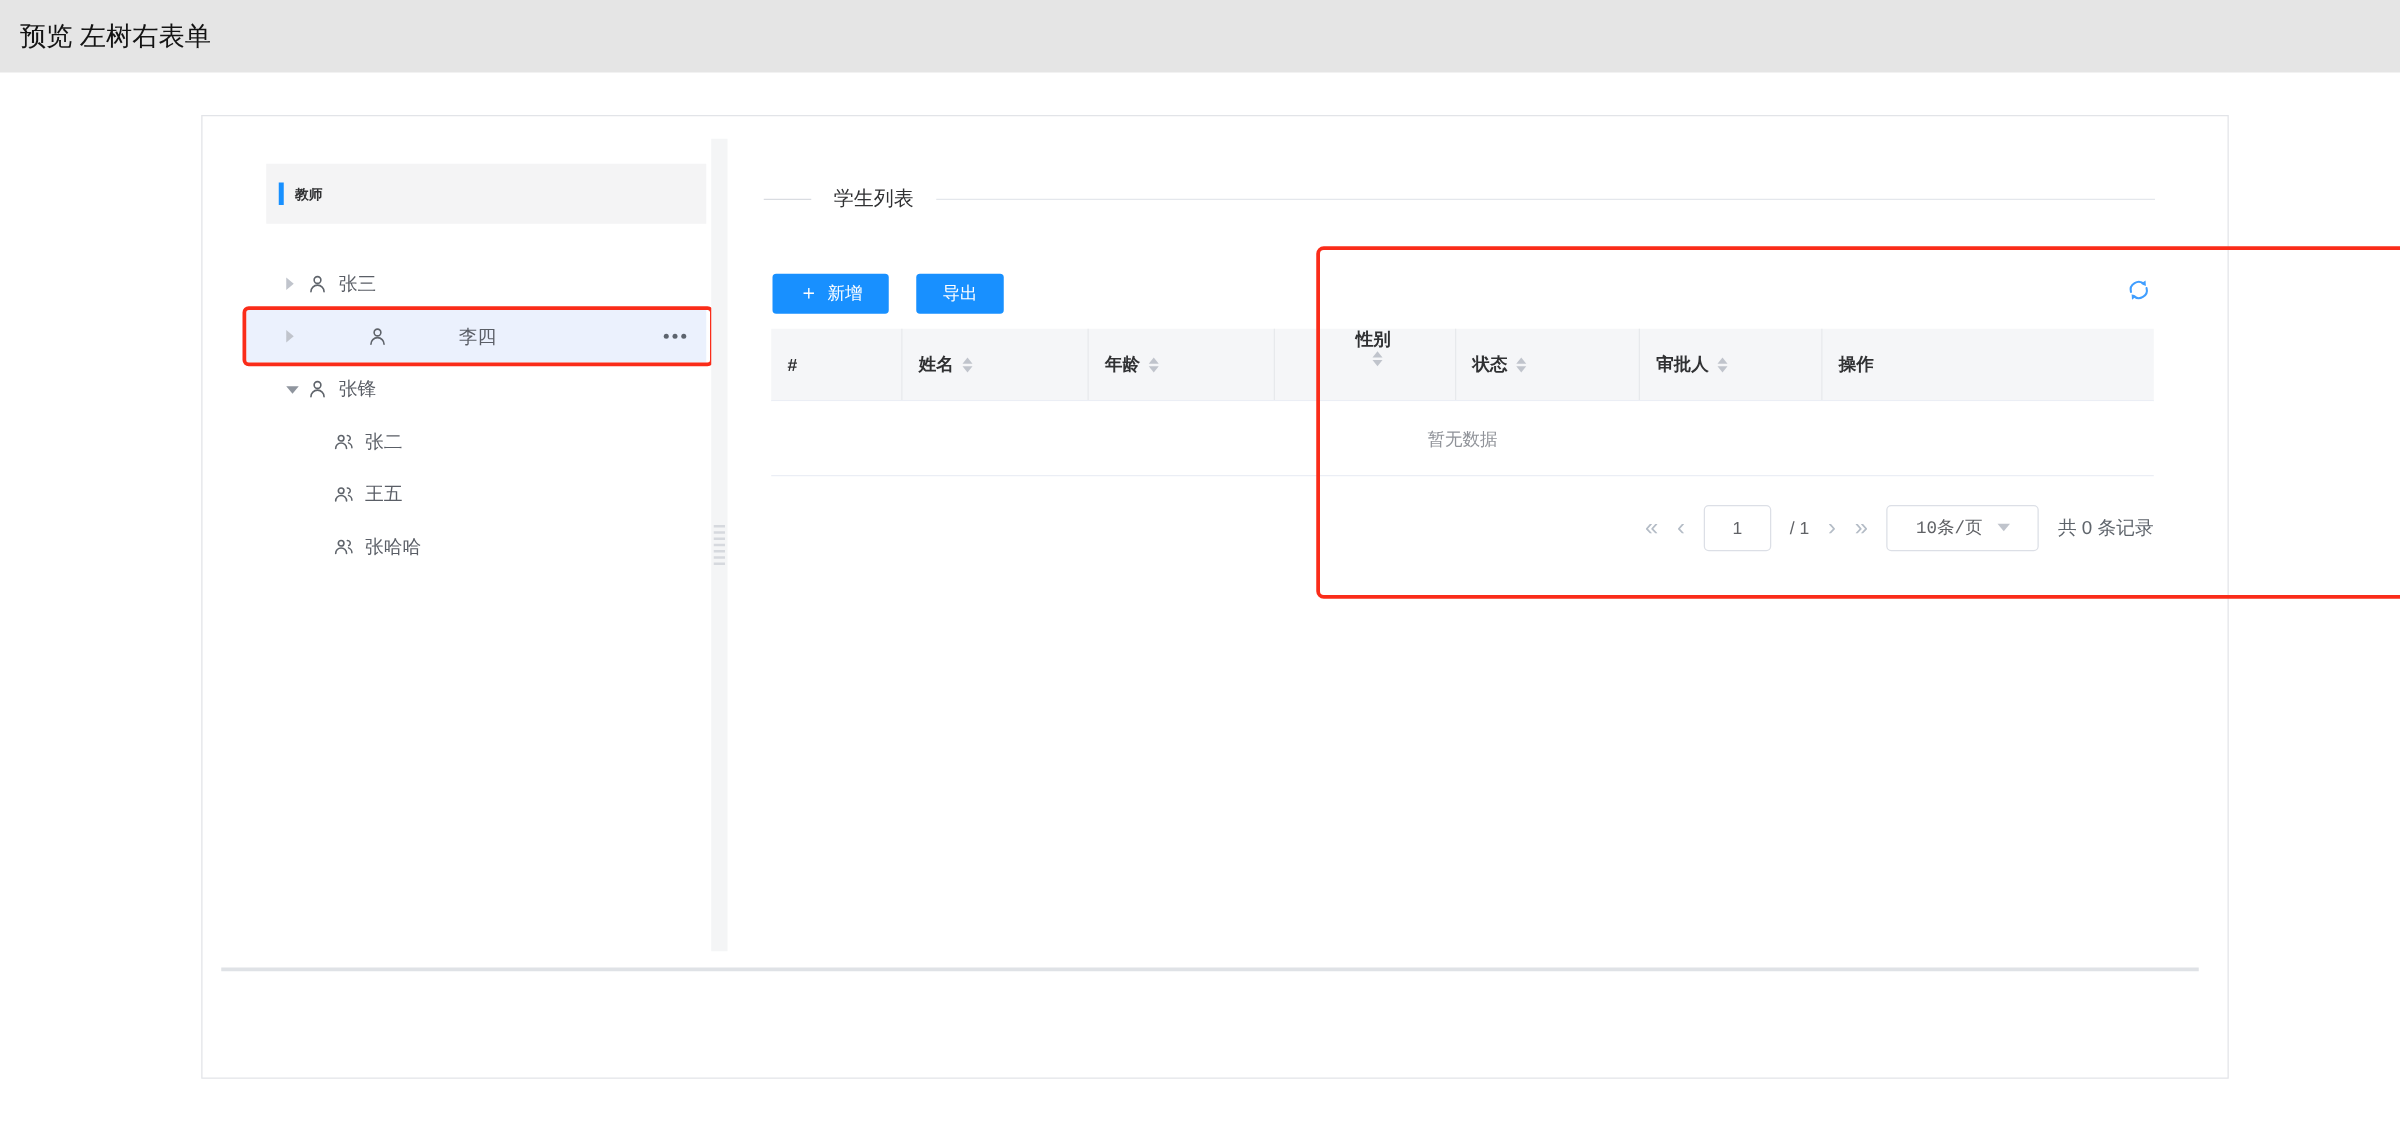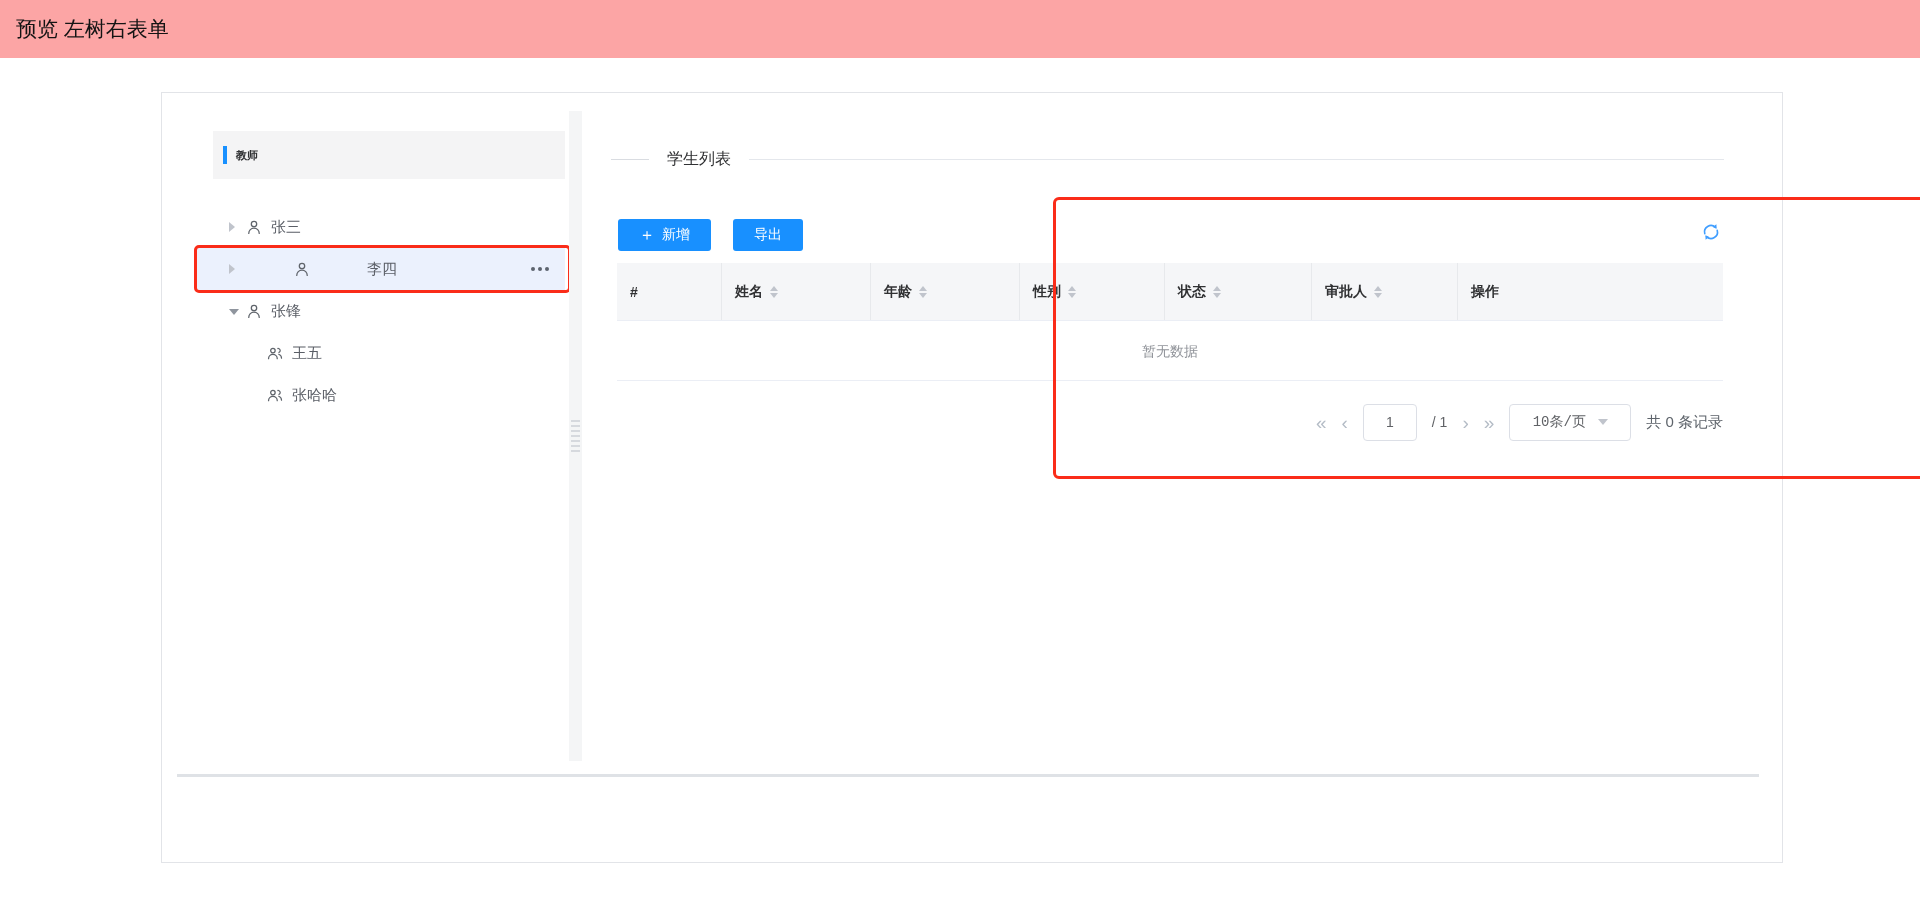--- a/index.html
+++ b/index.html
@@ -1,21 +1,21 @@
 <!DOCTYPE html>
 <html style="--accent: #1890ff; --red: #fa2c19;"><head>
 <meta charset="utf-8">
 <style>
   * { box-sizing: border-box; margin: 0; padding: 0; }
   html,body { width:1920px; height:902px; background:#fff; overflow:hidden;
     font-family:"Liberation Sans","DejaVu Sans",sans-serif; }
 
   
   .topbar { position:absolute; left:0; top:0; width:1920px; height:58px;
-    background:#fca5a5; display:flex; align-items:center; padding-left:16px; }
+    background:#e5e5e5; display:flex; align-items:center; padding-left:16px; }
   .topbar .title { font-size:21px; color:#141414; }
 
   
   .card { position:absolute; left:161px; top:92px; width:1622px; height:771px;
     background:#fff; border:1px solid #e2e4e8; }
 
   
   .tree-panel { position:absolute; left:35px; top:38px; width:368px; }
   .tree-header { margin-left:16px; width:352px; height:48px; background:#f4f4f5;
     display:flex; align-items:center; padding-left:10px; }
@@ -63,21 +63,21 @@
   .refresh { position:absolute; right:2px; top:128px; width:22px; height:22px;
     color:#409eff; cursor:pointer; }
   .refresh svg { width:22px; height:22px; display:block; }
 
   
   .table { position:absolute; left:6px; top:170px; width:1106px; }
   .thead { display:flex; height:58px; background:#f5f6f8; border-bottom:1px solid #ebeef5; }
   .th { display:flex; align-items:center; padding-left:13px; font-size:14px;
     font-weight:700; color:#303133; cursor:pointer; }
   .th:nth-child(1){ width:104px; } .th:nth-child(2){ width:149px; }
-  .th:nth-child(3){ width:149px; } .th:nth-child(4){ width:145px; }
+  .th:nth-child(3){ width:149px; } .th:nth-child(4){ width:145px;flex-direction:column; }
   .th:nth-child(5){ width:147px; } .th:nth-child(6){ width:146px; }
   .th:nth-child(7){ flex:1; }
   .th + .th { border-left:1px solid #e7e9ec; }
   .sorter { display:inline-flex; flex-direction:column; margin-left:7px; gap:2px; }
   .sorter i { display:block; width:0; height:0; }
   .tri-up { border-left:4px solid transparent; border-right:4px solid transparent;
     border-bottom:5px solid #c0c4cc; }
   .tri-down { border-left:4px solid transparent; border-right:4px solid transparent;
     border-top:5px solid #c0c4cc; }
   .tbody-empty { height:60px; line-height:60px; text-align:center; font-size:14px;
@@ -165,20 +165,31 @@
         </div>
         <div class="tree-row child">
           <span class="node-icon">
             <svg viewBox="0 0 24 24" fill="none">
               <circle cx="9.2" cy="8.8" r="3" stroke="currentColor" stroke-width="1.7"></circle>
               <path d="M3.4 19.6c0-3.2 2.6-5.8 5.8-5.8s5.8 2.6 5.8 5.8" stroke="currentColor" stroke-width="1.7" stroke-linecap="round"></path>
               <path d="M15.2 6.1a2.8 2.8 0 1 1 1.4 5.4" stroke="currentColor" stroke-width="1.6"></path>
               <path d="M17 13.7c2.2.8 3.7 2.9 3.7 5.3" stroke="currentColor" stroke-width="1.6" stroke-linecap="round"></path>
             </svg>
           </span>
+          <span class="node-label">张二</span>
+        </div>
+        <div class="tree-row child">
+          <span class="node-icon">
+            <svg viewBox="0 0 24 24" fill="none">
+              <circle cx="9.2" cy="8.8" r="3" stroke="currentColor" stroke-width="1.7"></circle>
+              <path d="M3.4 19.6c0-3.2 2.6-5.8 5.8-5.8s5.8 2.6 5.8 5.8" stroke="currentColor" stroke-width="1.7" stroke-linecap="round"></path>
+              <path d="M15.2 6.1a2.8 2.8 0 1 1 1.4 5.4" stroke="currentColor" stroke-width="1.6"></path>
+              <path d="M17 13.7c2.2.8 3.7 2.9 3.7 5.3" stroke="currentColor" stroke-width="1.6" stroke-linecap="round"></path>
+            </svg>
+          </span>
           <span class="node-label">王五</span>
         </div>
         <div class="tree-row child">
           <span class="node-icon">
             <svg viewBox="0 0 24 24" fill="none">
               <circle cx="9.2" cy="8.8" r="3" stroke="currentColor" stroke-width="1.7"></circle>
               <path d="M3.4 19.6c0-3.2 2.6-5.8 5.8-5.8s5.8 2.6 5.8 5.8" stroke="currentColor" stroke-width="1.7" stroke-linecap="round"></path>
               <path d="M15.2 6.1a2.8 2.8 0 1 1 1.4 5.4" stroke="currentColor" stroke-width="1.6"></path>
               <path d="M17 13.7c2.2.8 3.7 2.9 3.7 5.3" stroke="currentColor" stroke-width="1.6" stroke-linecap="round"></path>
             </svg>

